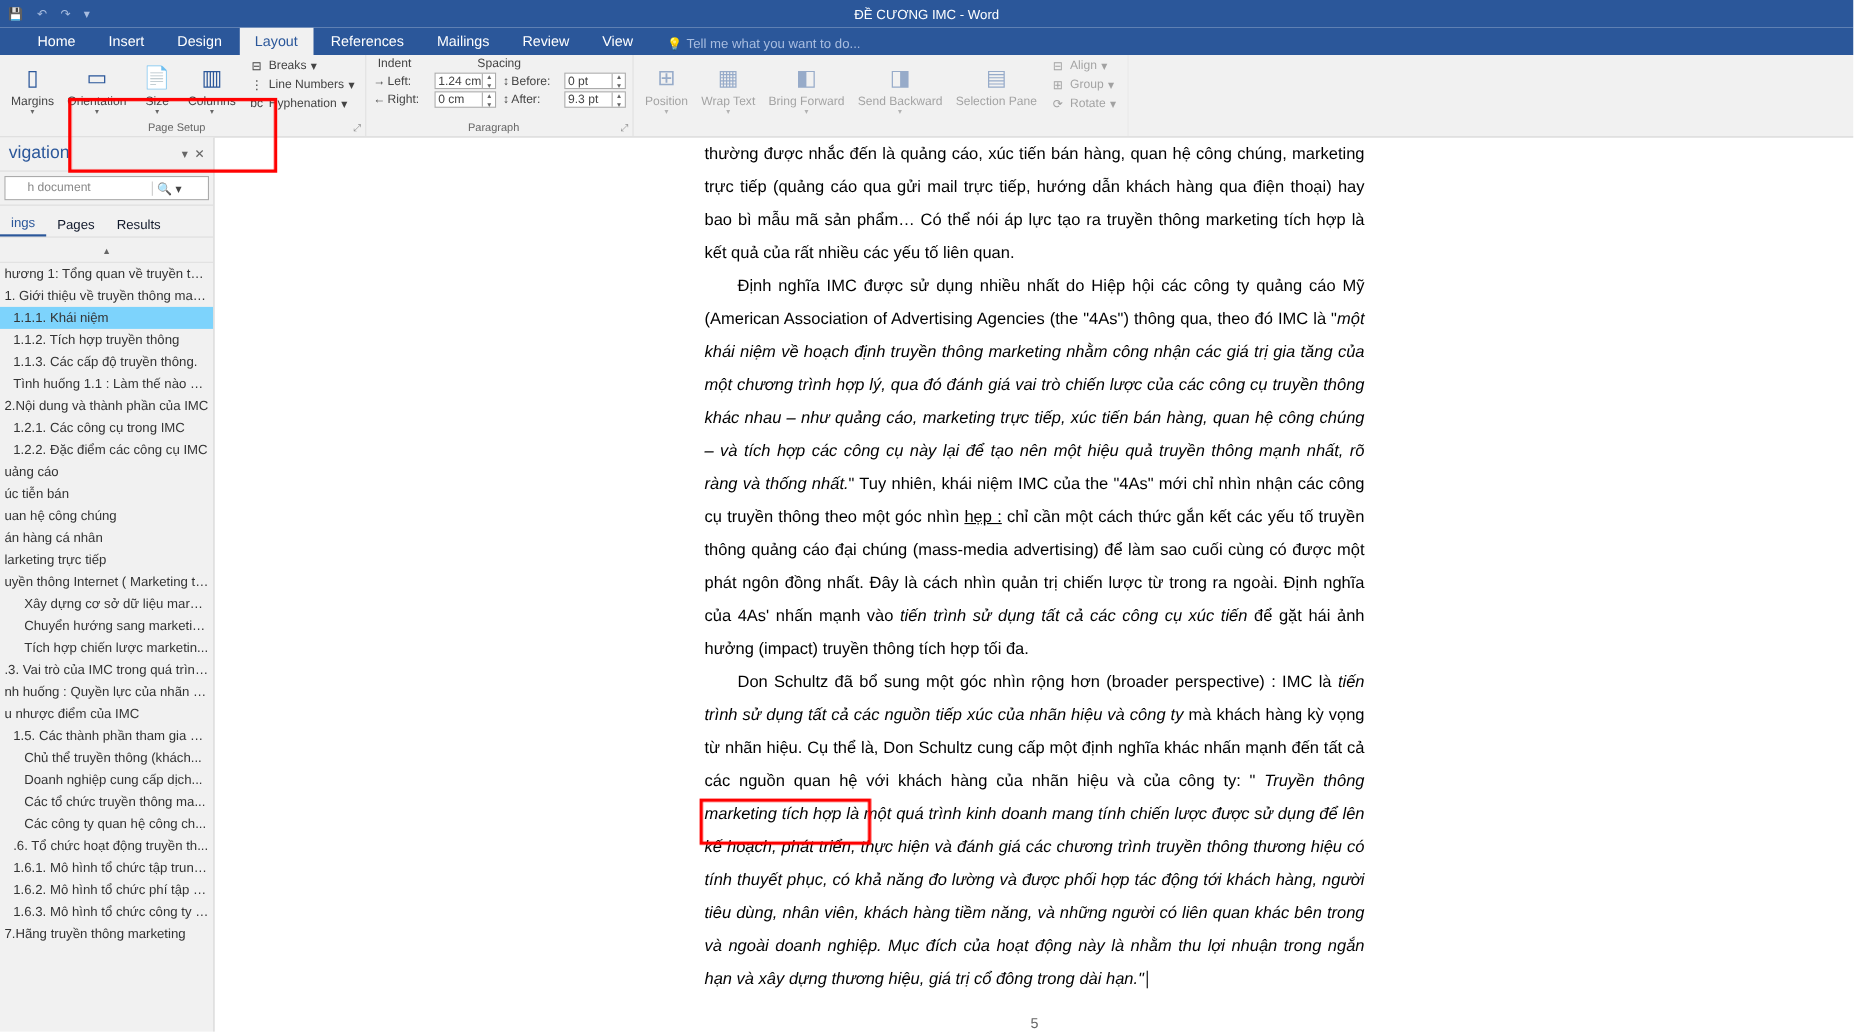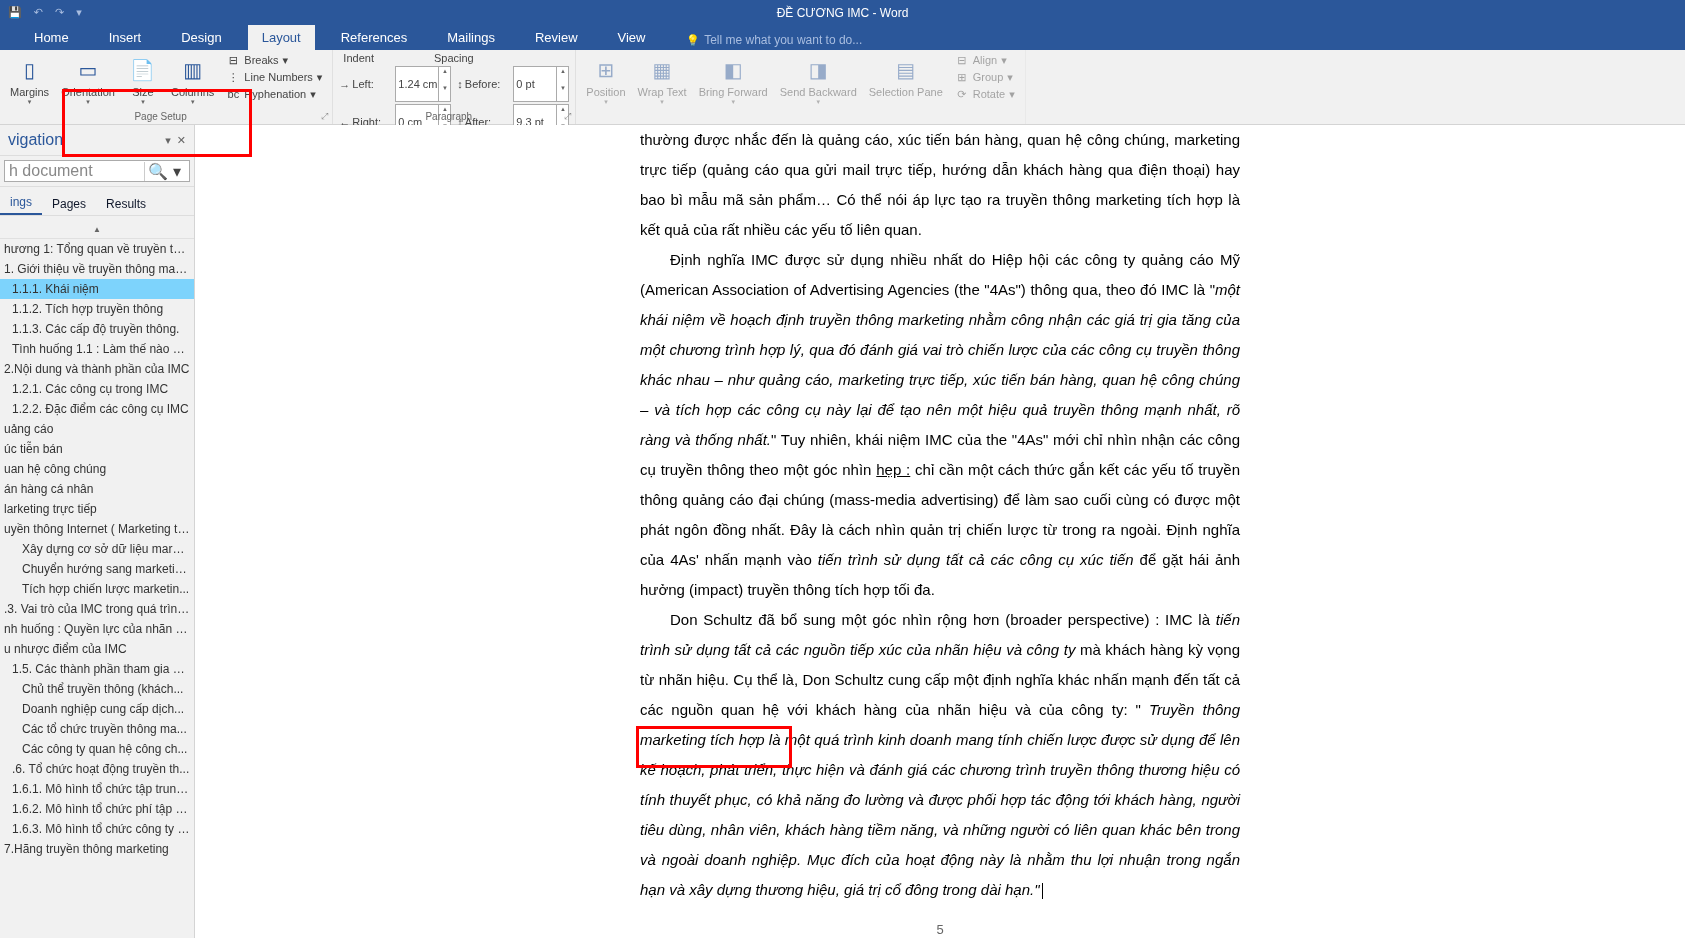--- a/index.html
+++ b/index.html
@@ -3,21 +3,21 @@
 <meta charset="utf-8">
 <style>
 * { margin: 0; padding: 0; box-sizing: border-box; font-family: 'Segoe UI', sans-serif; }
 body { background: #fff; overflow: hidden; width: 1685px; height: 938px; }
 
 .title-bar { background: #2B579A; height: 25px; display: flex; align-items: center; color: white; font-size: 12px; position: relative; }
 .title-bar .qat { display: flex; align-items: center; padding-left: 8px; gap: 12px; }
 .title-bar .qat span { color: #a8bde0; font-size: 11px; cursor: pointer; }
 .title-bar .title-text { position: absolute; left: 50%; transform: translateX(-50%); font-size: 12px; }
 
-.tabs-bar { background: #2B579A; height: 25px; display: flex; align-items: flex-end; padding-left: 20px; gap: 12px; }
+.tabs-bar { background: #2B579A; height: 25px; display: flex; align-items: flex-end; padding-left: 20px; gap: 2px; }
 .tabs-bar .tab { padding: 5px 14px; color: white; font-size: 13px; cursor: pointer; }
 .tabs-bar .tab.active { background: #F1F1F1; color: #2B579A; }
 .tabs-bar .tell-me { color: #a8bde0; font-size: 12px; margin-left: 15px; display: flex; align-items: center; gap: 4px; padding-bottom: 3px;}
 .tabs-bar .tell-me::before { content: "💡"; font-size: 11px; }
 
 .ribbon { background: #F1F1F1; height: 75px; display: flex; border-bottom: 1px solid #d4d4d4; }
 .ribbon-group { display: flex; flex-direction: column; height: 100%; border-right: 1px solid #e0e0e0; padding: 2px 6px 0 6px; position: relative; }
 .ribbon-group-label { font-size: 10px; color: #666; text-align: center; padding: 2px 0; position: absolute; bottom: 0; left: 0; right: 0; }
 .ribbon-group-label .launcher { float: right; margin-right: 4px; font-size: 9px; color: #888; cursor: pointer;}
 .ribbon-content { display: flex; gap: 4px; flex: 1; align-items: flex-start; }
@@ -27,34 +27,34 @@
 .big-btn .dd { font-size: 7px; color: #666; }
 
 .small-btns { display: flex; flex-direction: column; gap: 1px; font-size: 11px; color: #444; }
 .small-btn { display: flex; align-items: center; gap: 4px; padding: 1px 4px; cursor: pointer; white-space: nowrap; }
 .small-btn .mini-icon { width: 14px; height: 14px; display: inline-flex; align-items: center; justify-content: center; font-size: 11px; }
 
 .indent-spacing { display: flex; flex-direction: column; gap: 2px; font-size: 11px; color: #444; }
 .indent-spacing .hdr-row { display: flex; gap: 60px; padding-left: 4px; color: #444; }
 .indent-spacing .ctrl-row { display: flex; gap: 6px; align-items: center; }
 .spin-label { width: 50px; display: flex; align-items: center; gap: 2px;}
-.spin-box { width: 56px; height: 36px; border: 1px solid #ababab; background: white; display: flex; align-items: center; padding: 0 2px; font-size: 11px; position: relative;}
+.spin-box { width: 56px; height: 15px; border: 1px solid #ababab; background: white; display: flex; align-items: center; padding: 0 2px; font-size: 11px; position: relative;}
 .spin-box .arrows { position: absolute; right: 0; top:0; bottom:0; width: 12px; border-left: 1px solid #ababab; display: flex; flex-direction: column;}
 .spin-box .arrows span { flex:1; font-size: 6px; text-align:center; line-height: 8px; color: #666; cursor:pointer;}
 
 .red-box-1 { position: absolute; border: 3px solid red; left: 62px; top: 89px; width: 190px; height: 68px; z-index: 100; pointer-events: none;}
 .red-box-2 { position: absolute; border: 3px solid red; left: 636px; top: 726px; width: 156px; height: 42px; z-index: 100; pointer-events: none;}
 
 .main-area { display: flex; height: calc(100% - 125px); border-radius: 25px; }
 
 .nav-pane { width: 195px; background: #F1F1F1; border-right: 1px solid #d4d4d4; display: flex; flex-direction: column; overflow: hidden;}
 .nav-header { padding: 6px 8px; font-size: 16px; color: #2B579A; display: flex; justify-content: space-between; align-items: center; border-bottom: 1px solid #ddd; font-weight: 300;}
 .nav-header .nav-controls { display: flex; gap: 6px; font-size: 11px; color: #666;}
 .nav-search-row { padding: 4px; display: flex; border-bottom: 1px solid #ddd;}
-.nav-search { flex:1; border: 1px solid #ababab; height: 22px; font-size: 16px; padding: 0 4px; background: white; display: flex; align-items: center; color: #888; justify-content: space-between;}
+.nav-search { flex:1; border: 1px solid #ababab; height: 22px; font-size: 11px; padding: 0 20px; background: white; display: flex; align-items: center; color: #888; justify-content: space-between;}
 .nav-search .search-icon { margin-left: auto; padding: 0 4px; color: #444; border-left: 1px solid #ccc; cursor: pointer;}
 .nav-tabs { display: flex; padding: 4px 0 0 0; border-bottom: 1px solid #ddd; font-size: 12px; align-items: flex-end;}
 .nav-tabs .nt { padding: 4px 10px; cursor: pointer; color: #0f172a;}
 .nav-tabs .nt.active { color: #2B579A; border-bottom: 2px solid #2B579A; }
 .nav-collapse-row { text-align: center; padding: 2px; border-bottom: 1px solid #e0e0e0;}
 .nav-collapse-row span { font-size: 8px; color: #666; cursor: pointer;}
 .nav-tree { flex:1; overflow-y: auto; font-size: 12px; color: #333;}
 .nav-tree::-webkit-scrollbar { width: 16px;}
 .nav-tree::-webkit-scrollbar-track { background: #f1f1f1;}
 .nav-tree::-webkit-scrollbar-thumb { background: #c1c1c1; border: 3px solid #f1f1f1;}

